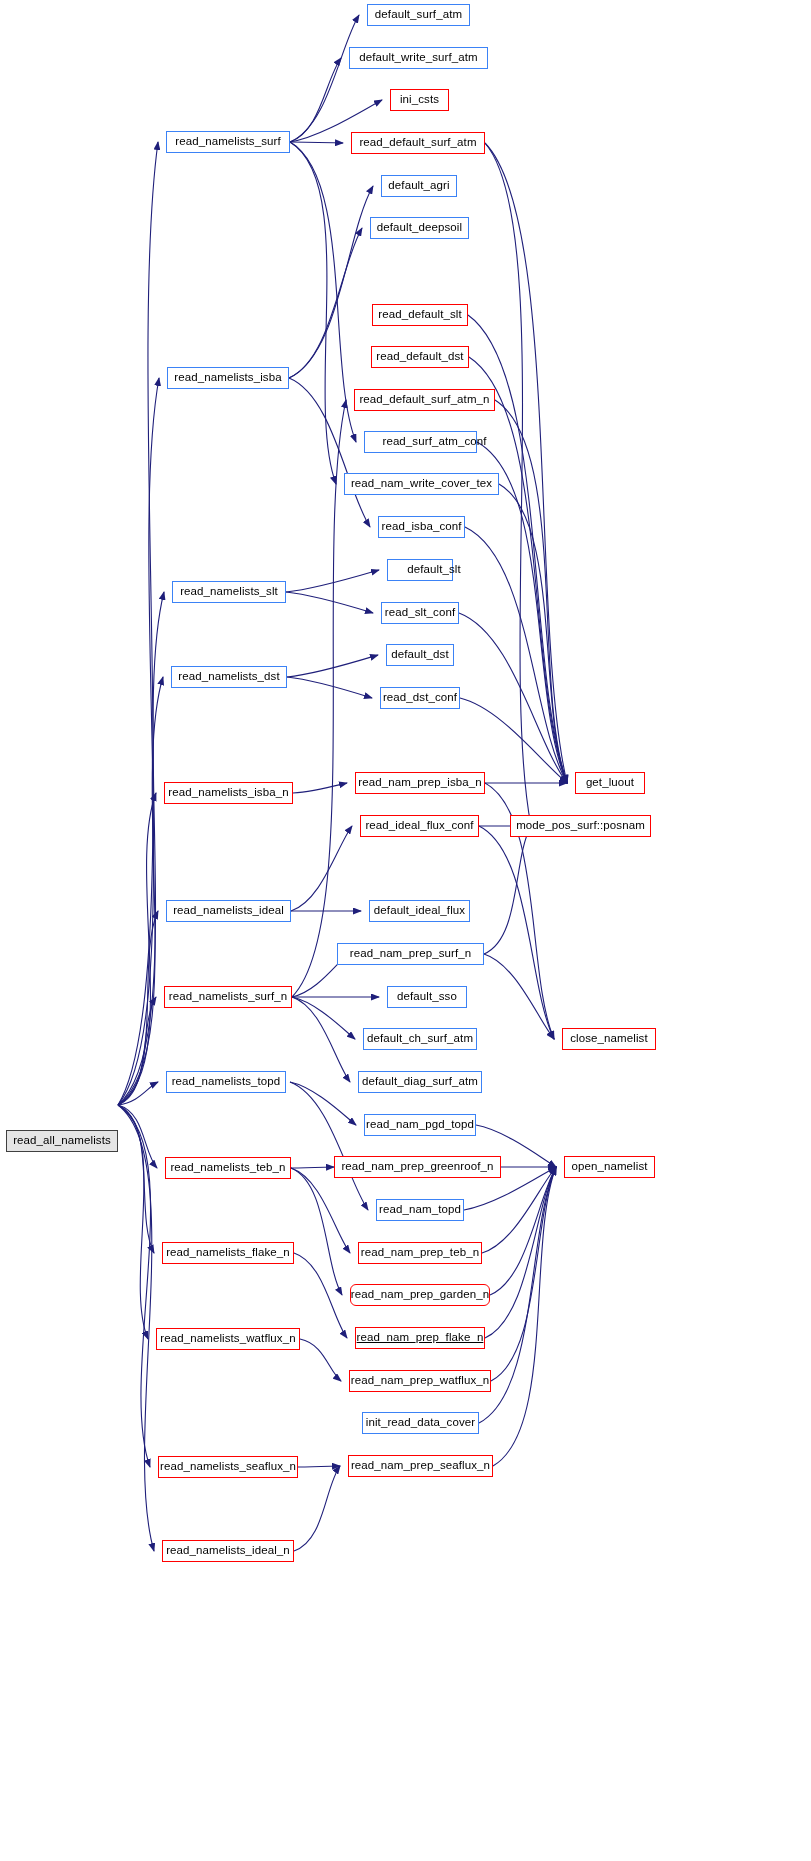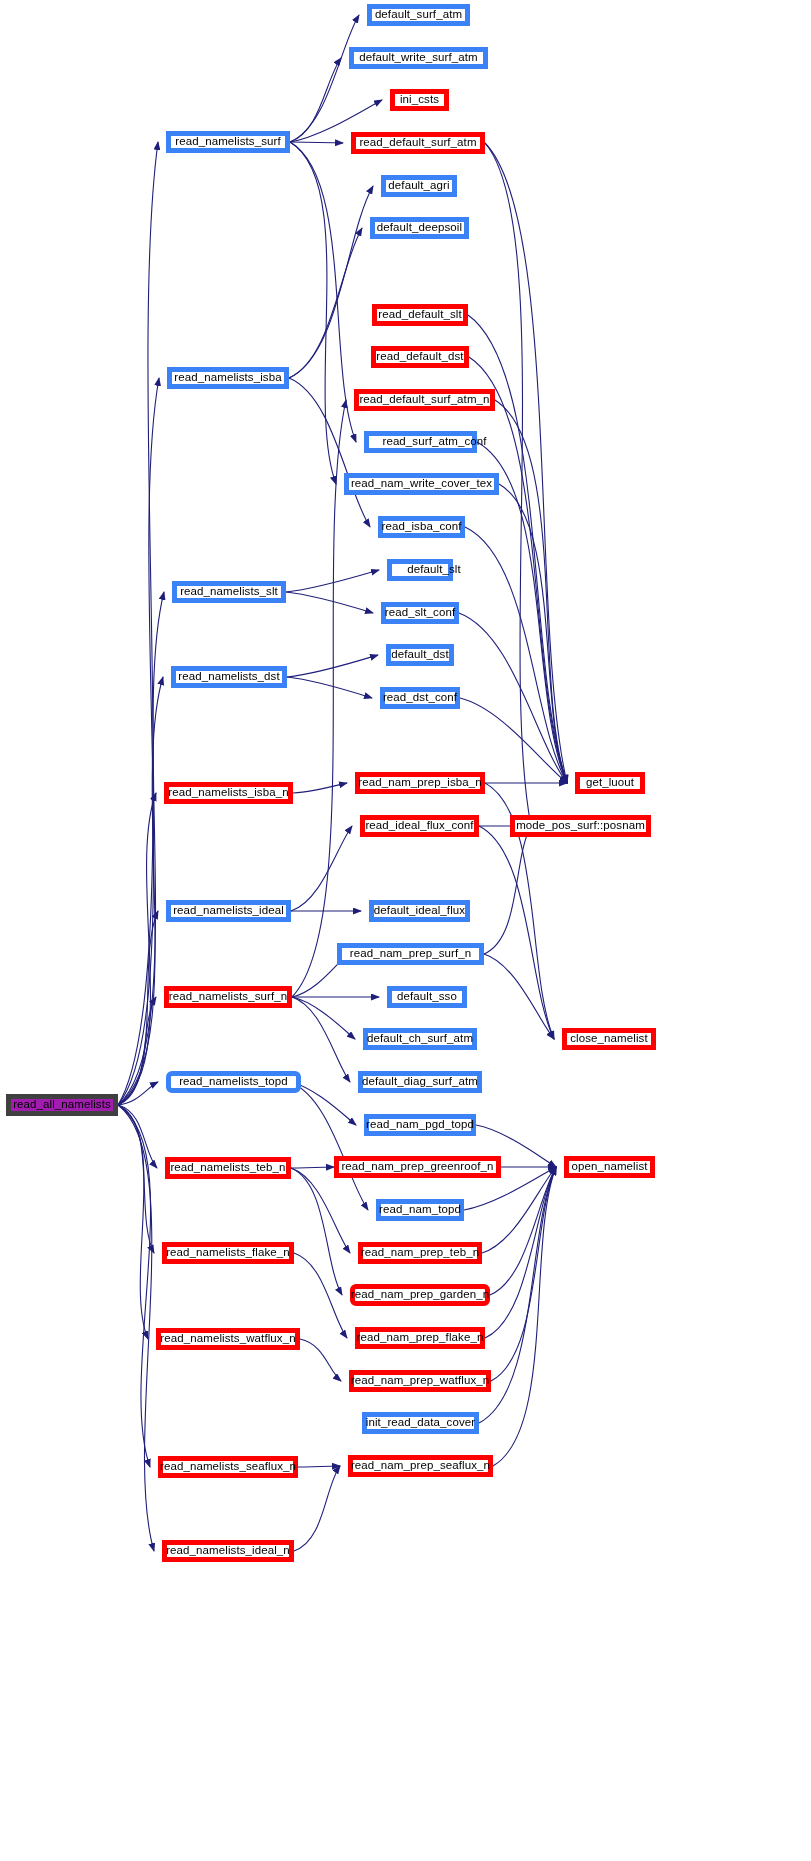--- a/index.html
+++ b/index.html
@@ -23,33 +23,34 @@
     height: 1861px;
     pointer-events: none;
   }
   .node {
     position: absolute;
     box-sizing: border-box;
     display: flex;
     align-items: center;
     justify-content: center;
     background: #ffffff;
-    border: 5px solid #3b82f6;
+    border: 1px solid #3b82f6;
     font-size: 11.5px;
     color: #000000;
     white-space: nowrap;
     height: 22px;
     letter-spacing: 0.1px;
   }
   .node.red {
     border-color: #ff0000;
   }
   .node.root {
-    background: #a21caf;
+    background: #e5e5e5;
     border-color: #404040;
+    margin-top: 36px;
   }
   .node span {
     display: block;
     line-height: 1;
     padding: 0 6px;
   }
 </style>
 </head>
 <body>
 
@@ -149,21 +150,21 @@
       </div>
       <div class="node red" style="left: 164px; top: 782px; width: 129px;">
         <span>read_namelists_isba_n</span>
       </div>
       <div class="node" style="left: 166px; top: 900px; width: 125px;">
         <span>read_namelists_ideal</span>
       </div>
       <div class="node red" style="left: 164px; top: 986px; width: 128px;">
         <span>read_namelists_surf_n</span>
       </div>
-      <div class="node" style="left: 166px; top: 1071px; width: 135px; border-radius: 6px;">
+      <div class="node" style="left: 166px; top: 1071px; width: 120px;">
         <span>read_namelists_topd</span>
       </div>
       <div class="node red" style="left: 165px; top: 1157px; width: 126px;">
         <span>read_namelists_teb_n</span>
       </div>
       <div class="node red" style="left: 162px; top: 1242px; width: 132px;">
         <span>read_namelists_flake_n</span>
       </div>
       <div class="node red" style="left: 156px; top: 1328px; width: 144px;">
         <span>read_namelists_watflux_n</span>
@@ -251,21 +252,21 @@
       </div>
       <div class="node" style="left: 376px; top: 1199px; width: 88px;">
         <span>read_nam_topd</span>
       </div>
       <div class="node red" style="left: 358px; top: 1242px; width: 124px;">
         <span>read_nam_prep_teb_n</span>
       </div>
       <div class="node red" style="left: 350px; top: 1284px; width: 140px; border-radius: 6px;">
         <span>read_nam_prep_garden_n</span>
       </div>
-      <div class="node red" style="left: 355px; top: 1327px; width: 130px;">
+      <div class="node red" style="left: 355px; top: 1327px; width: 130px; text-decoration: underline;">
         <span>read_nam_prep_flake_n</span>
       </div>
       <div class="node red" style="left: 349px; top: 1370px; width: 142px;">
         <span>read_nam_prep_watflux_n</span>
       </div>
       <div class="node" style="left: 362px; top: 1412px; width: 117px;">
         <span>init_read_data_cover</span>
       </div>
       <div class="node red" style="left: 348px; top: 1455px; width: 145px;">
         <span>read_nam_prep_seaflux_n</span>

